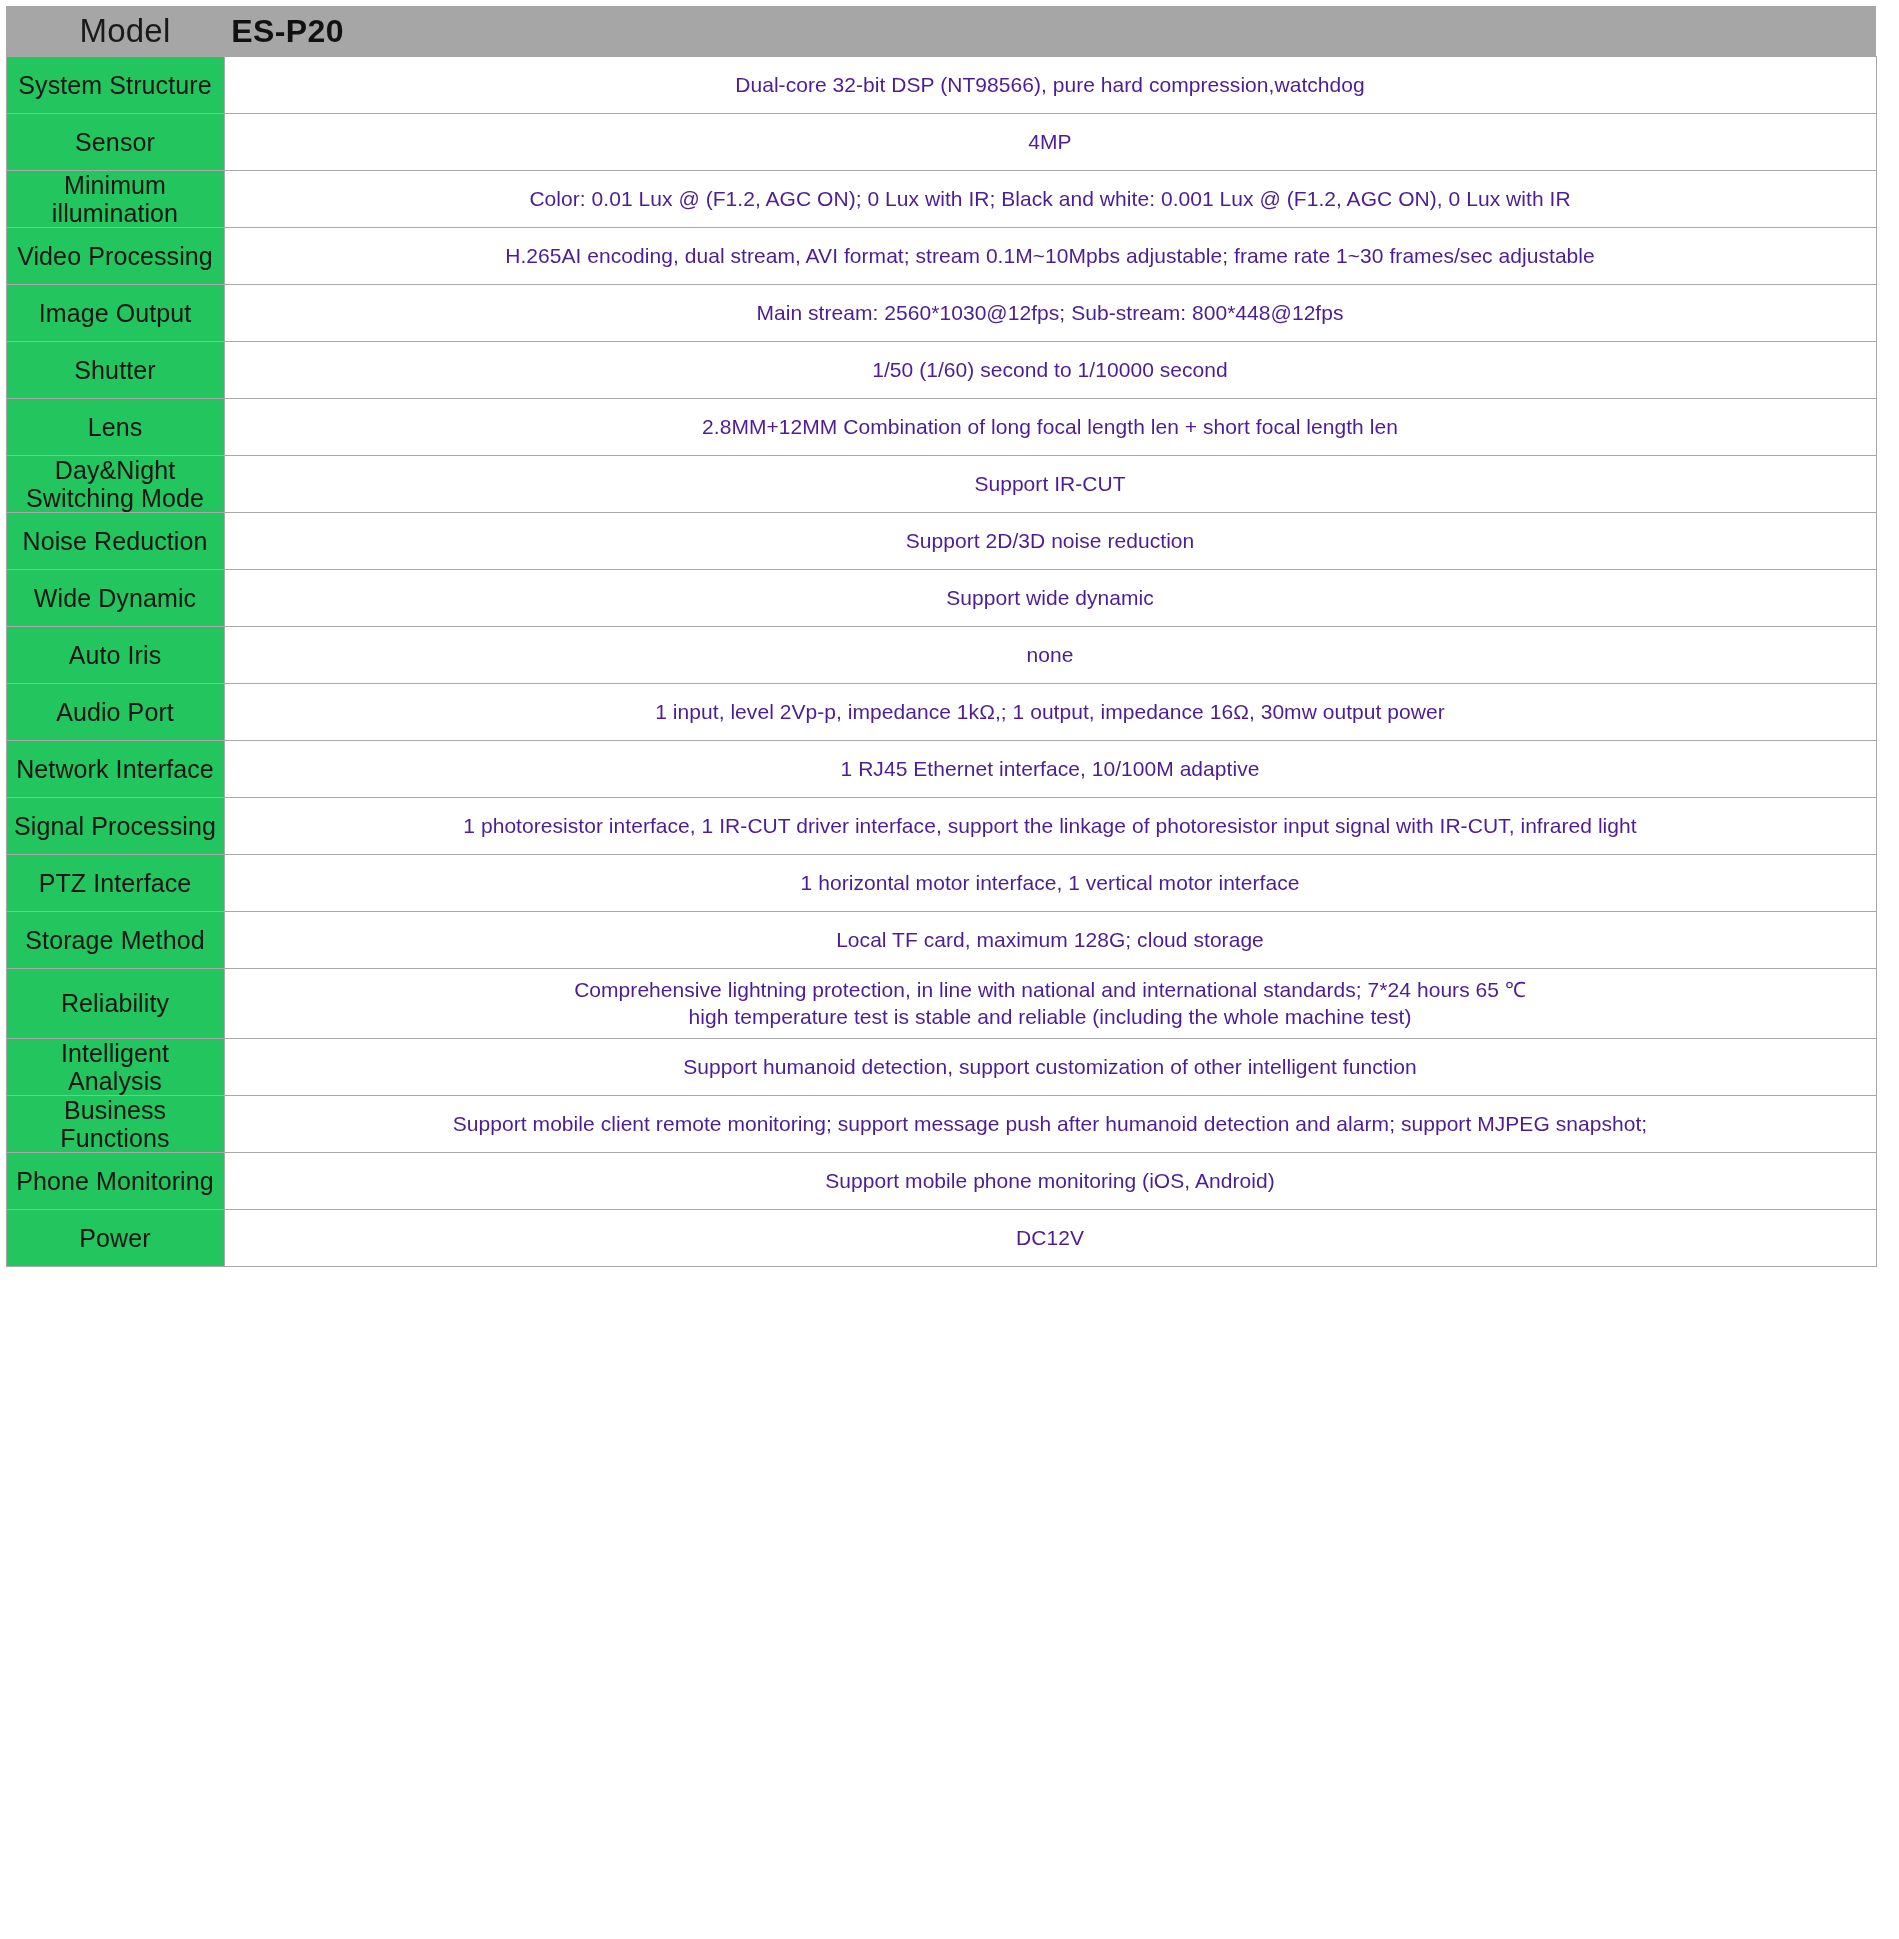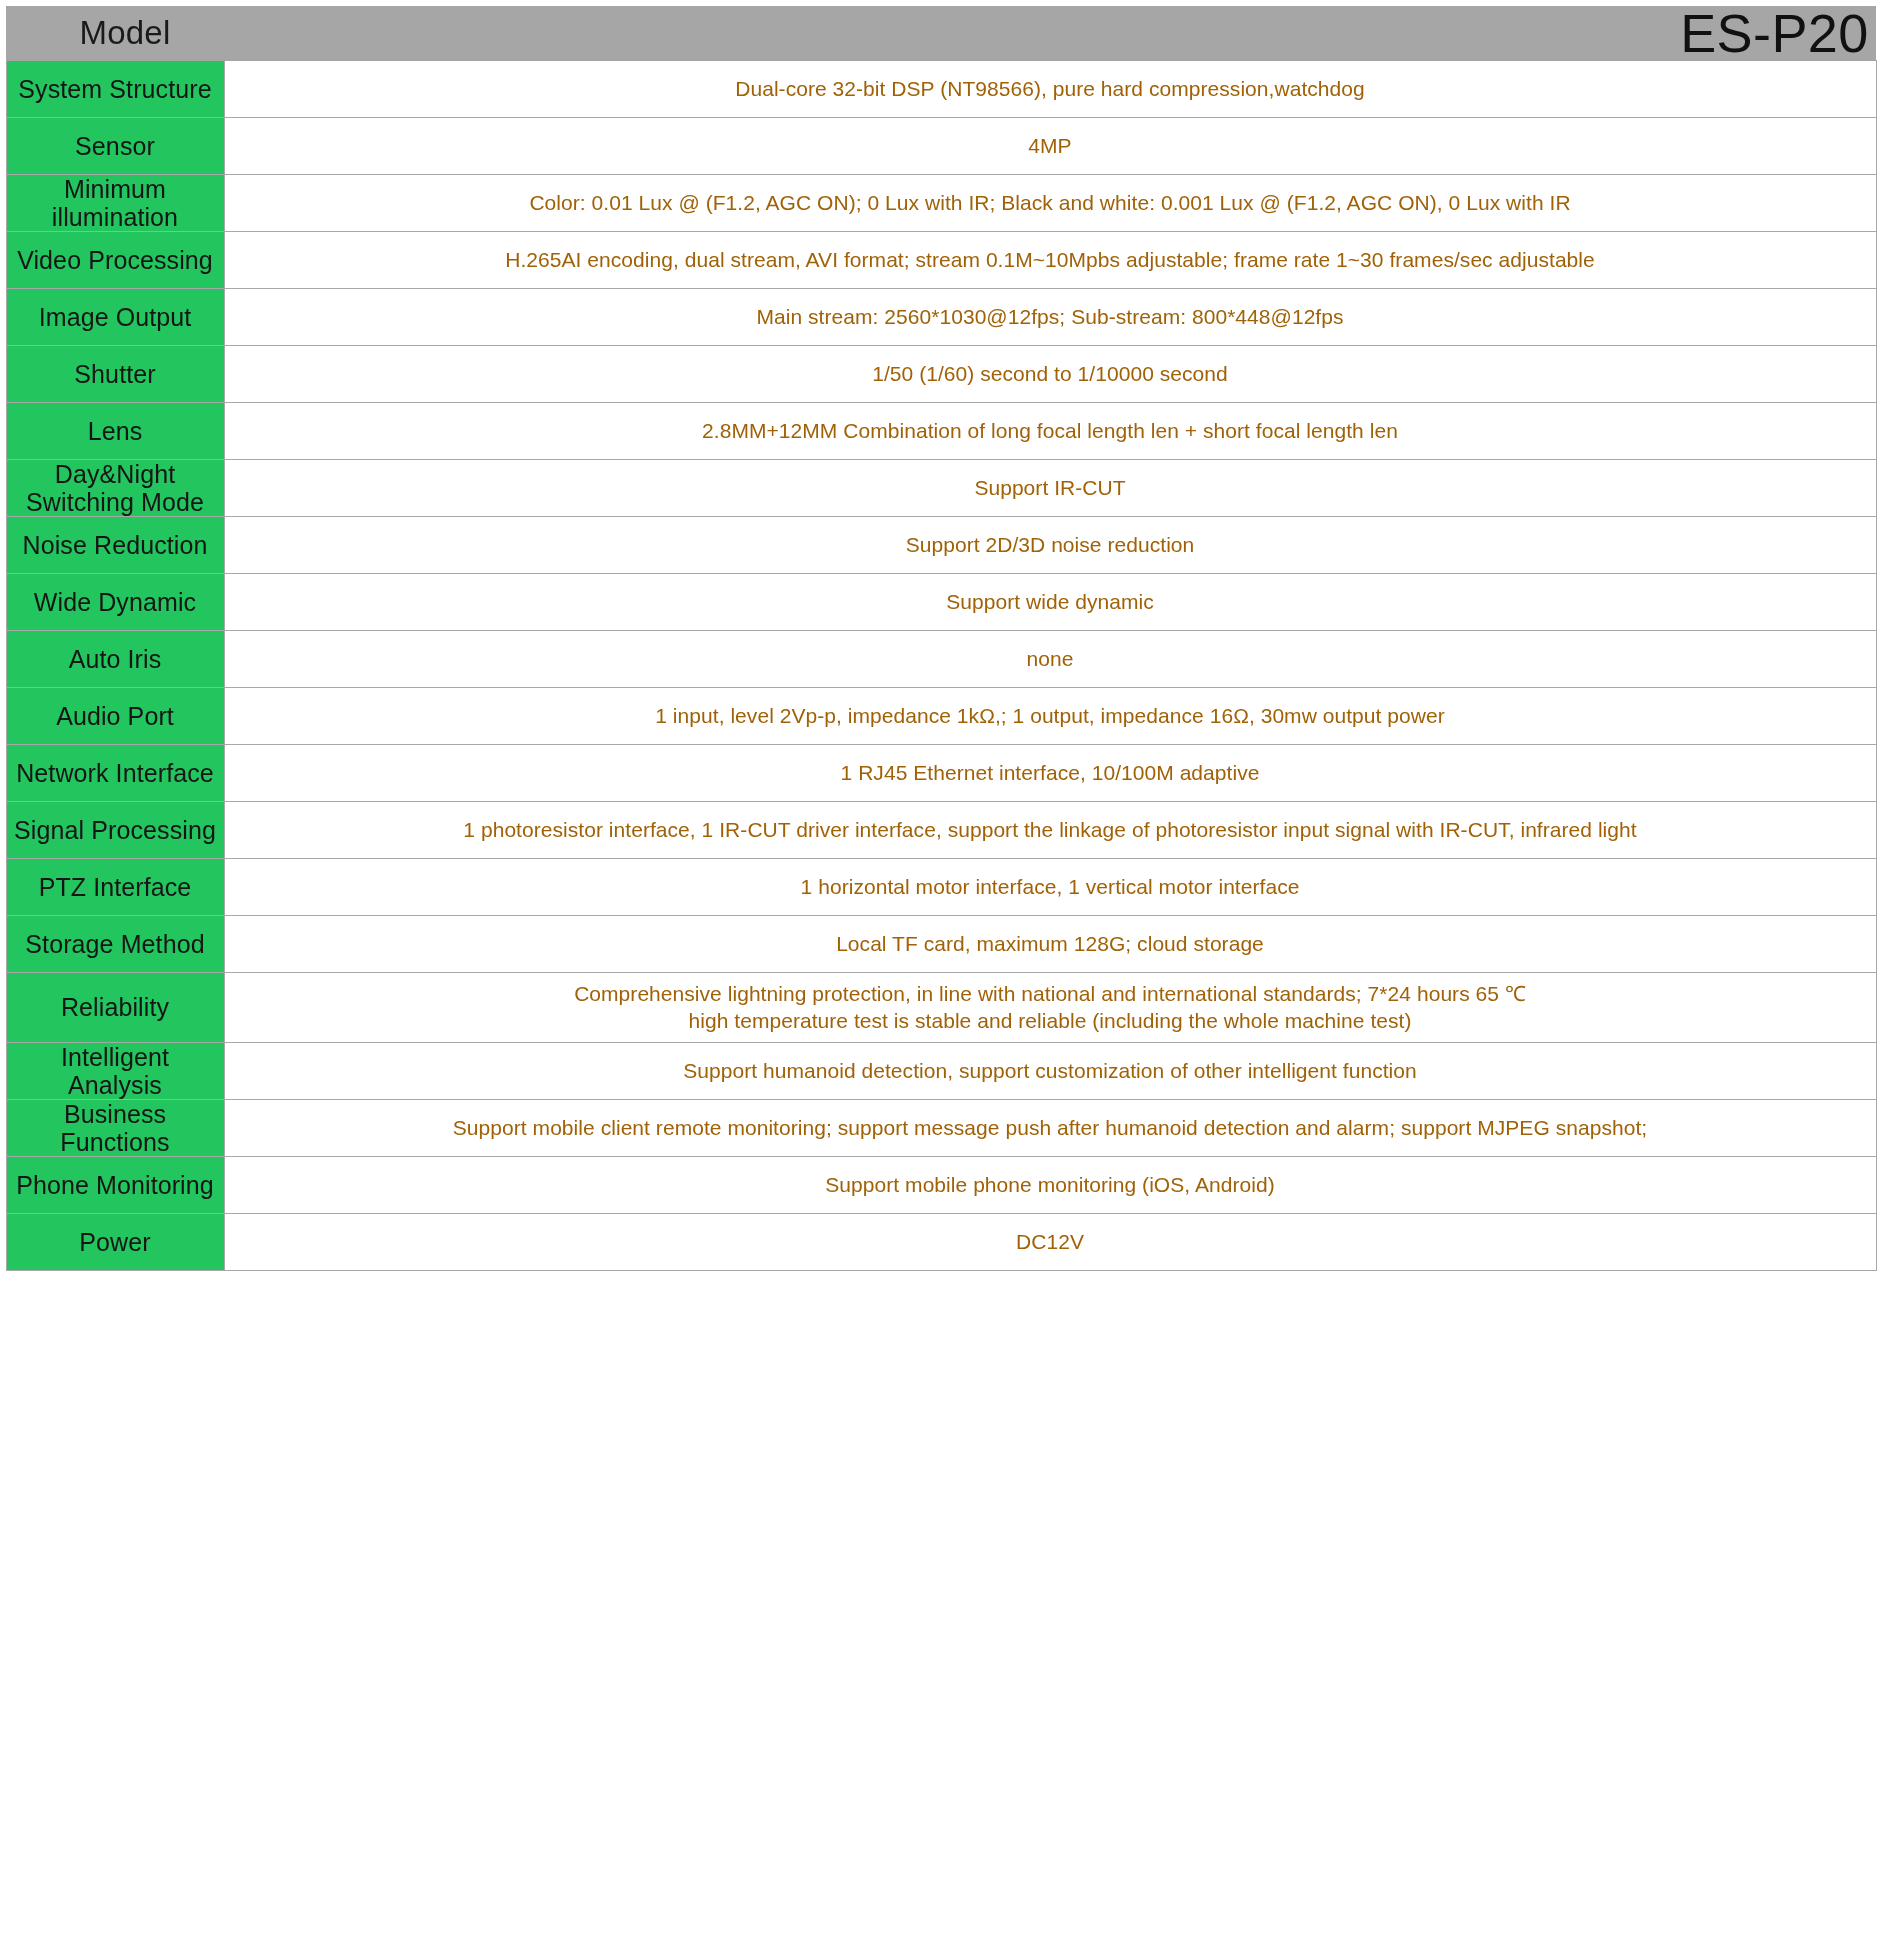--- a/index.html
+++ b/index.html
@@ -54,42 +54,42 @@
     font-size: 33px;
     font-weight: 400;
     line-height: 1;
     color: #1a1a1a;
     letter-spacing: 0.2px;
     display: block;
     text-align: center;
     padding-left: 20px;
   }
   .header-model-value {
-    font-size: 54px;
-    font-weight: 400;
+    font-size: 32px;
+    font-weight: 700;
     line-height: 1;
     color: #111111;
     letter-spacing: 0.4px;
     display: block;
-    text-align: right;
+    text-align: left;
   }
 
   
   tr.spec-row td.label-cell {
     background: #22c55e;
     font-size: 25px;
     line-height: 1.12;
     color: #161616;
     letter-spacing: 0.1px;
   }
   tr.spec-row td.value-cell {
     background: #ffffff;
     font-size: 21px;
     line-height: 1.30;
-    color: #a16207;
+    color: #4c1d95;
     letter-spacing: 0.05px;
   }
 
   tr.spec-row { height: 57px; }
   tr.spec-row.tall { height: 70px; }
 
   .value-line { display: block; }
 </style>
 </head>
 <body>

